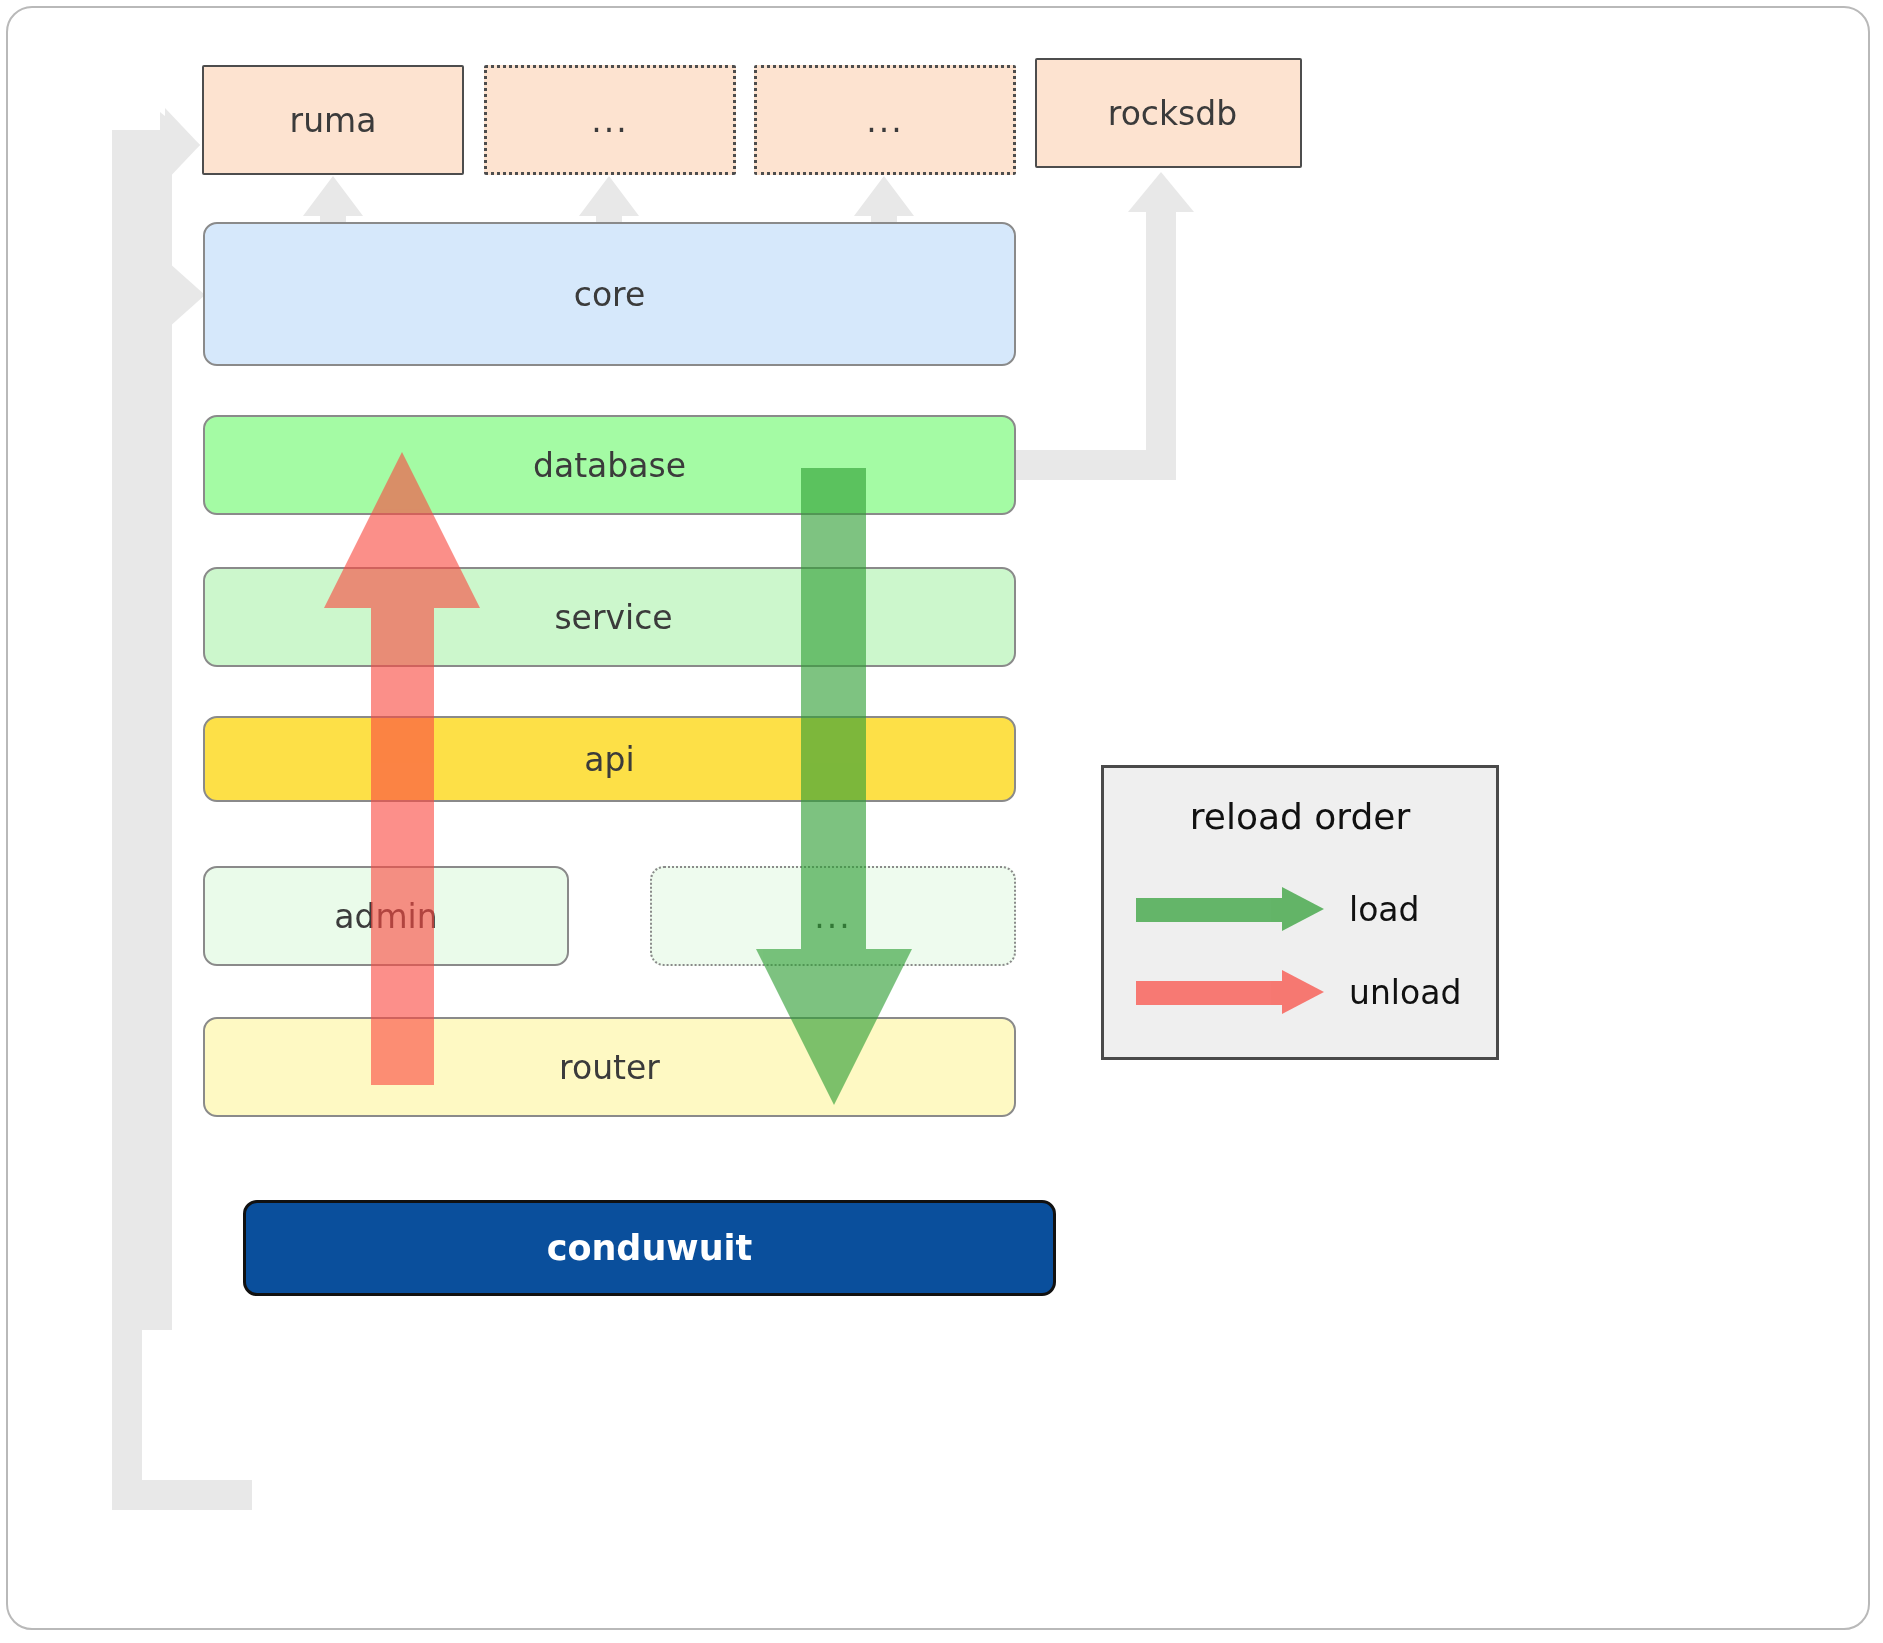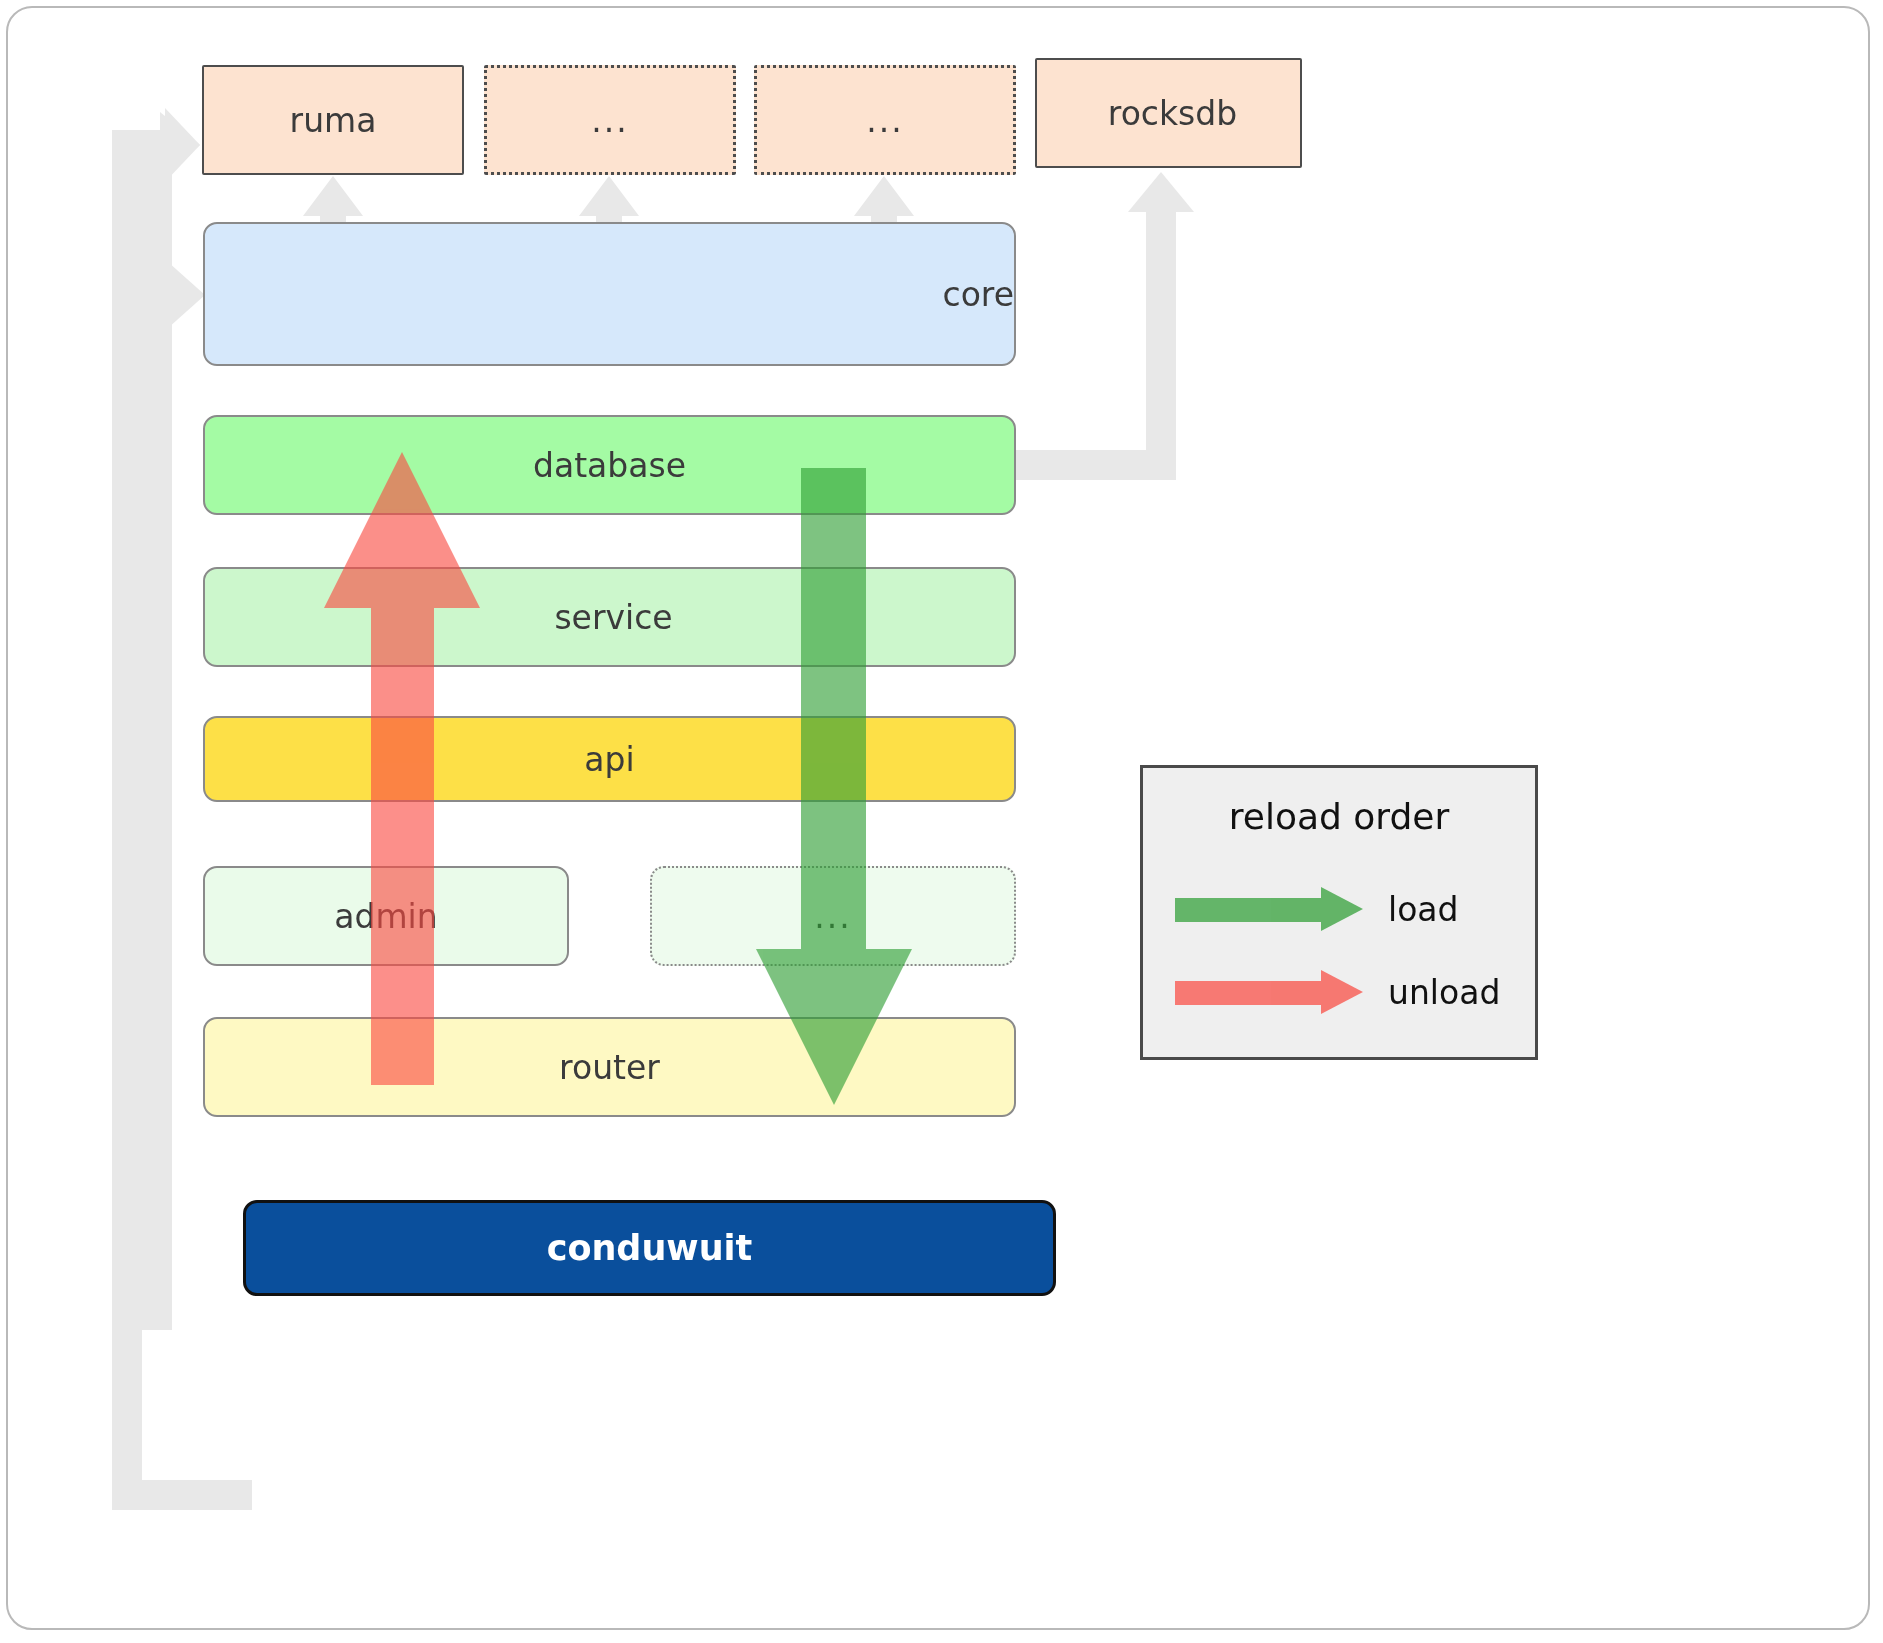--- a/index.html
+++ b/index.html
@@ -23,21 +23,21 @@
   
   #core{background:#d6e8fb;border:2px solid #8a8a8a;border-radius:14px;}
   
   .layer{border:2px solid #8a8a8a;border-radius:14px;}
   .layer.dotted{border:2.5px dotted #8a8a8a;}
 
   #conduwuit{background:#0a4f9c;border:3px solid #111;border-radius:14px;}
   #conduwuit .lbl{color:#ffffff;font-size:35px;font-weight:bold;}
 
   
-  #legend{position:absolute;background:#efefef;border:3px solid #4a4a4a;box-sizing:border-box;margin-left:39px;}
+  #legend{position:absolute;background:#efefef;border:3px solid #4a4a4a;box-sizing:border-box;}
   #legend .title{position:absolute;left:0;right:0;top:28px;text-align:center;
                  font-size:36px;color:#111;}
   .legend-row{position:absolute;display:flex;align-items:center;}
   .legend-row .ltxt{font-size:33px;color:#111;}
 
   svg.ov{position:absolute;left:0;top:0;width:1883px;height:1643px;pointer-events:none;}
   svg.under{position:absolute;left:0;top:0;width:1883px;height:1643px;pointer-events:none;}
 </style>
 </head>
 <body>
@@ -82,21 +82,21 @@
   <div class="node dep dotted" style="left:484px;top:65px;width:252px;">
     <span class="lbl dots">...</span>
   </div>
   <div class="node dep dotted" style="left:754px;top:65px;width:262px;">
     <span class="lbl dots">...</span>
   </div>
   <div class="node dep" style="left:1035px;top:58px;width:267px;padding-left:8px;">
     <span class="lbl">rocksdb</span>
   </div>
 
-  <div class="node" id="core" style="left:203px;top:222px;width:813px;height:144px;justify-content:flex-end;">
+  <div class="node" id="core" style="left:203px;top:222px;width:813px;height:144px;">
     <span class="lbl">core</span>
   </div>
 
   <div class="node layer" style="left:203px;top:415px;width:813px;height:100px;background:#a4fba4;">
     <span class="lbl">database</span>
   </div>
   <div class="node layer" style="left:203px;top:567px;width:813px;height:100px;background:#ccf7cc;padding-left:8px;">
     <span class="lbl">service</span>
   </div>
   <div class="node layer" style="left:203px;top:716px;width:813px;height:86px;background:#fde047;text-align:right;">

